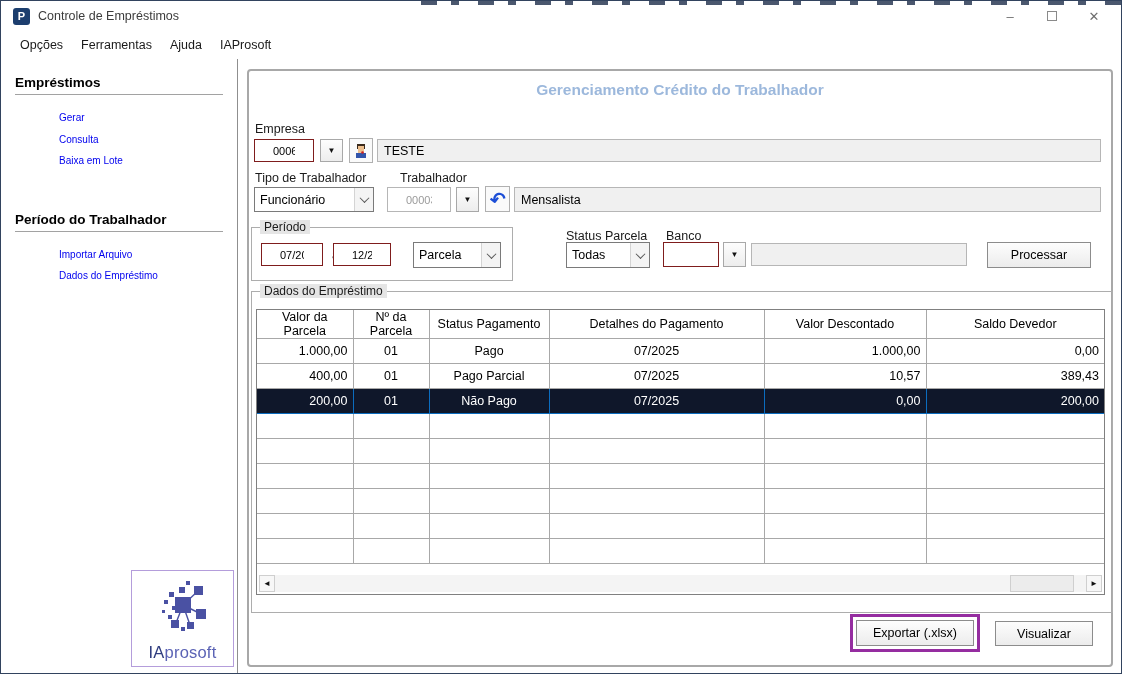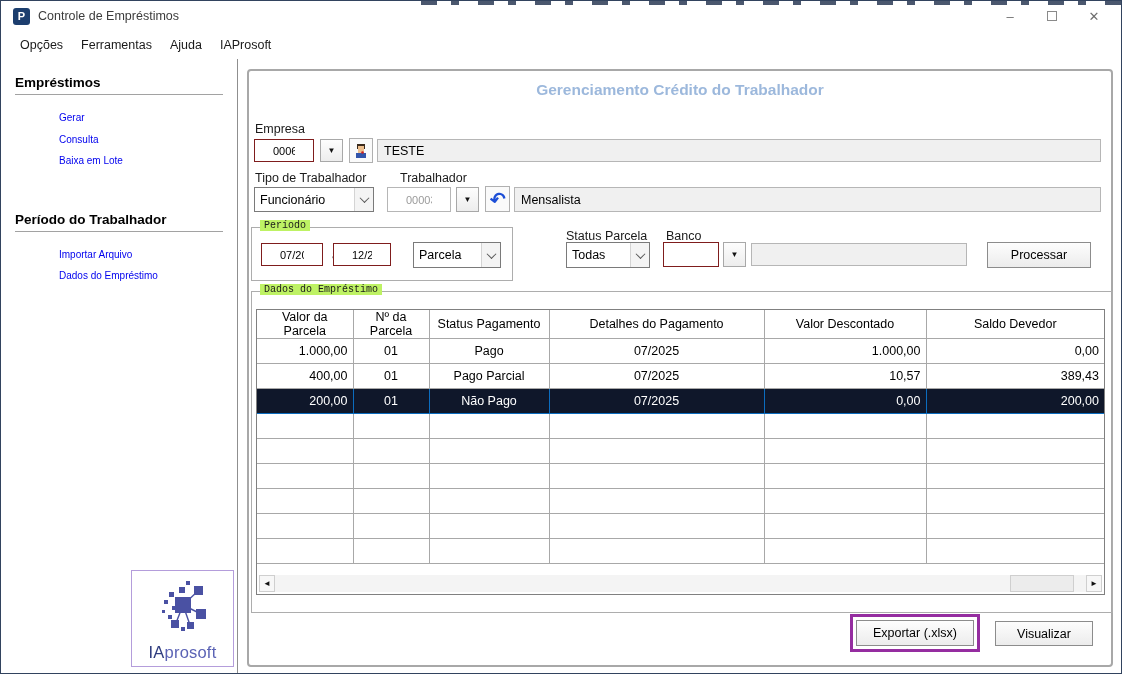--- a/index.html
+++ b/index.html
@@ -54,21 +54,21 @@
   .undo-glyph { font-size:19px; font-weight:bold; color:#1d4fd7; line-height:1; transform:rotate(-8deg); }
 
   .combo { position:absolute; border:1px solid #7a7a7a; background:#fff; font-size:12.5px; display:flex; align-items:center; }
   .combo .val { flex:1; padding-left:5px; }
   .combo .chev { width:19px; align-self:stretch; border-left:1px solid #d4d4d4; background:#f4f4f4;
     display:flex; align-items:center; justify-content:center; }
   .chev-mark { width:7px; height:7px; border-right:1.6px solid #5a5a5a; border-bottom:1.6px solid #5a5a5a;
     transform:rotate(45deg) translate(-1px,-1px); }
 
   .fieldset { position:absolute; border:1px solid #adadad; background:transparent; }
-  .fieldset .legend { position:absolute; top:-8px; left:8px; background:#bef264; padding:0 4px; font-size:10px; color:#1a1a1a;font-family:Liberation Mono, monospace; }
+  .fieldset .legend { position:absolute; top:-8px; left:8px; background:#e5e5e5; padding:0 4px; font-size:12px; color:#1a1a1a; }
 
   .btn { position:absolute; background:linear-gradient(#fdfdfd,#ececec); border:1px solid #8c8c8c;
     font-size:12.5px; color:#000; font-family:"Liberation Sans", sans-serif; }
 
   
   .grid { position:absolute; left:7px; top:238px; width:849px; height:286px; border:1px solid #808080; background:#fff; }
   table.data { border-collapse:collapse; table-layout:fixed; width:847px; font-size:12.5px; }
   table.data th { font-weight:normal; height:25px; border-right:1px solid #a8a8a8; border-bottom:1px solid #a8a8a8; text-align:center; padding:0 5px; }
   table.data td { height:25px; border-right:1px solid #a8a8a8; border-bottom:1px solid #a8a8a8; padding:0 5px; }
   table.data th:last-child, table.data td:last-child { border-right:none; }

